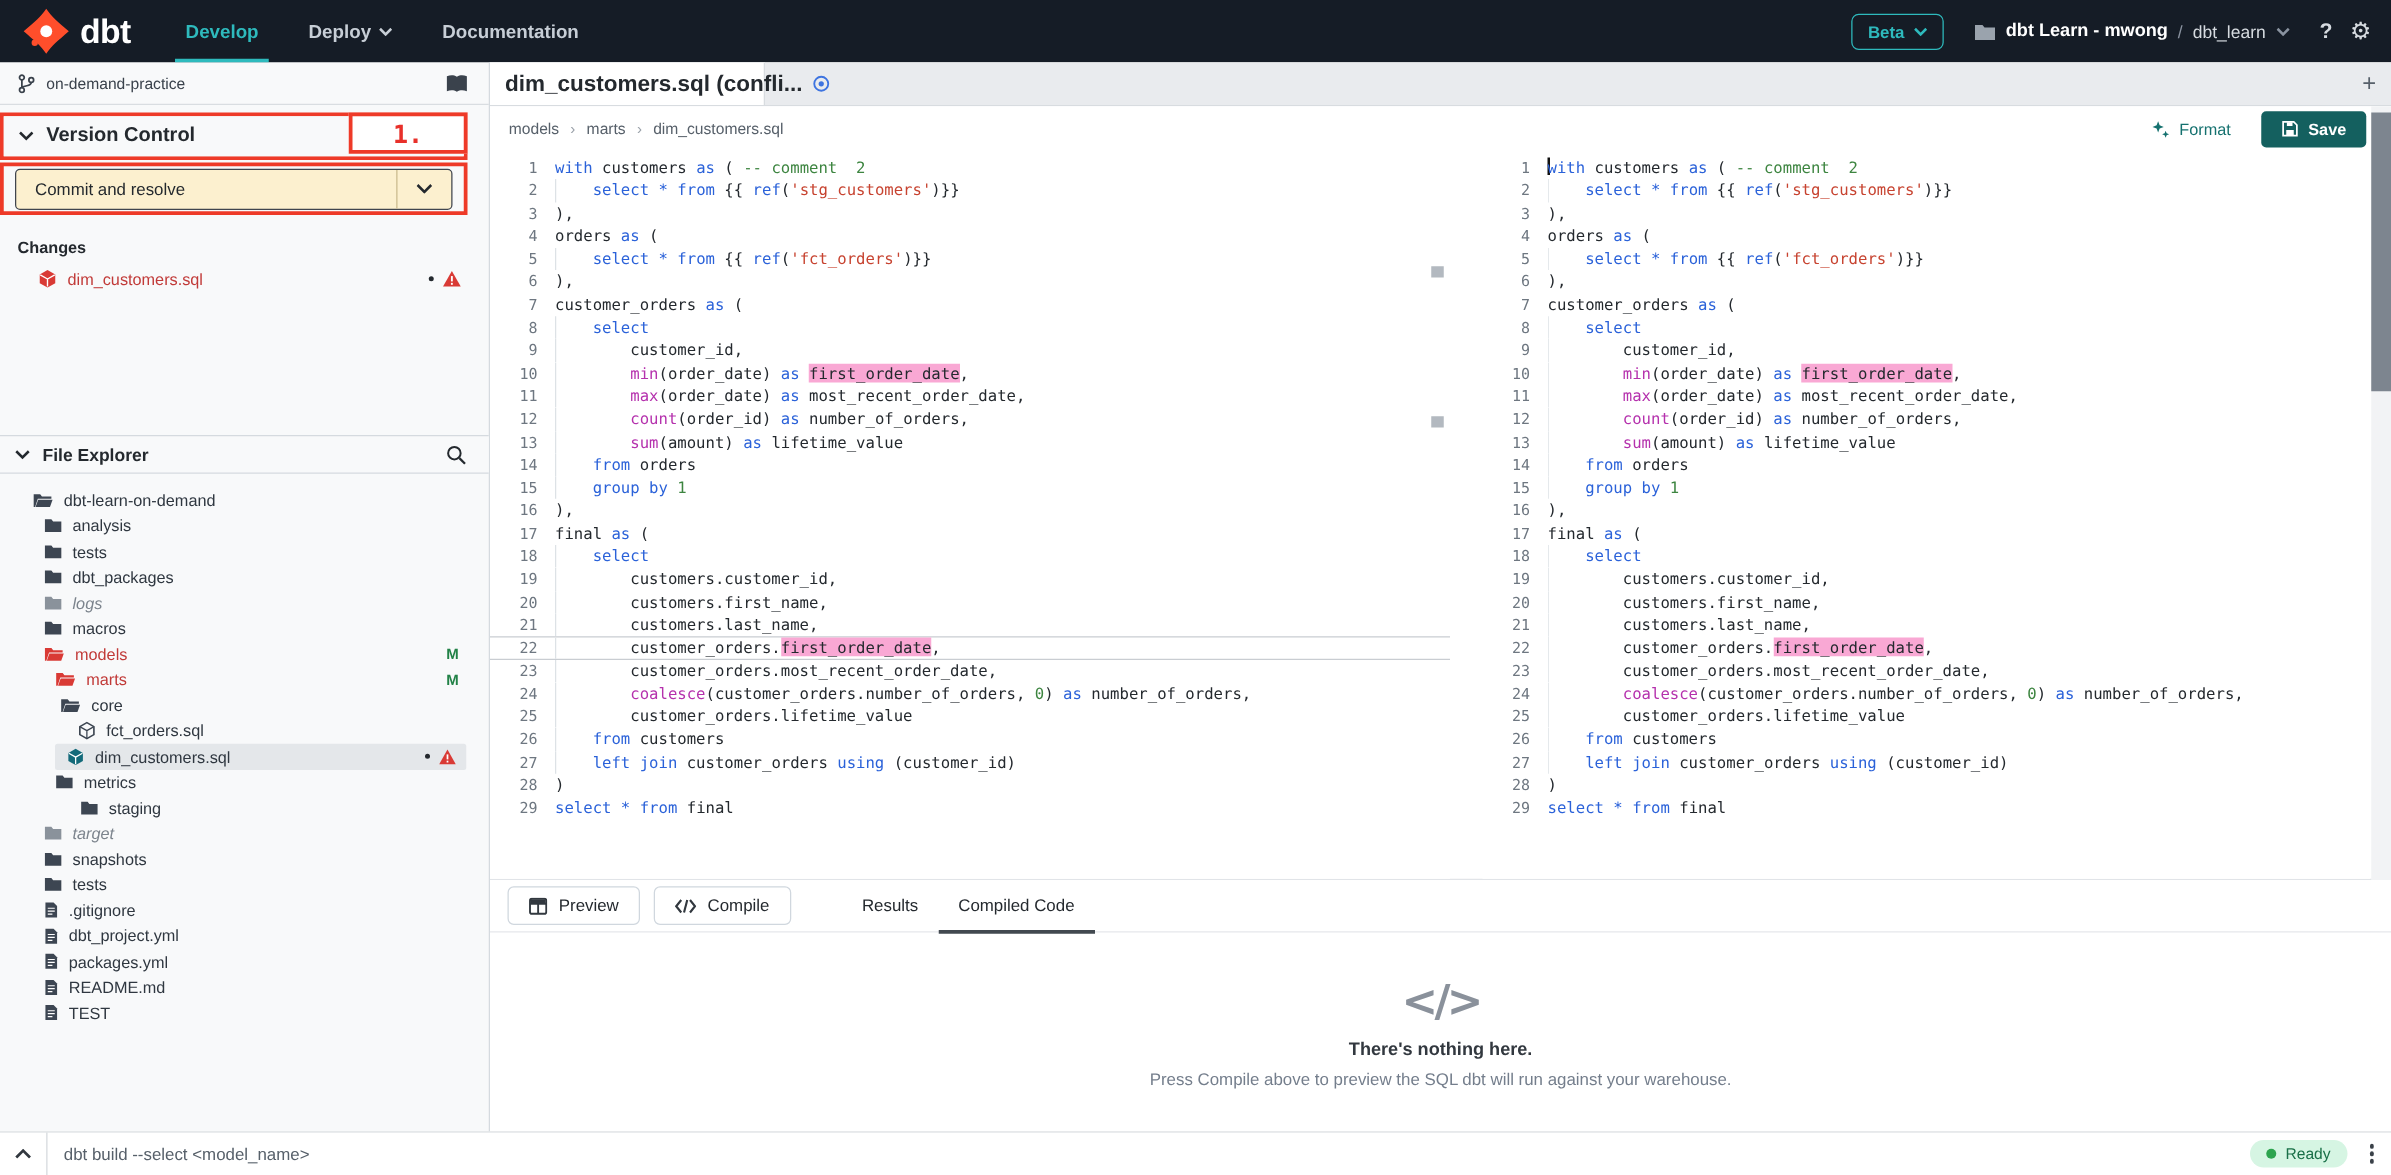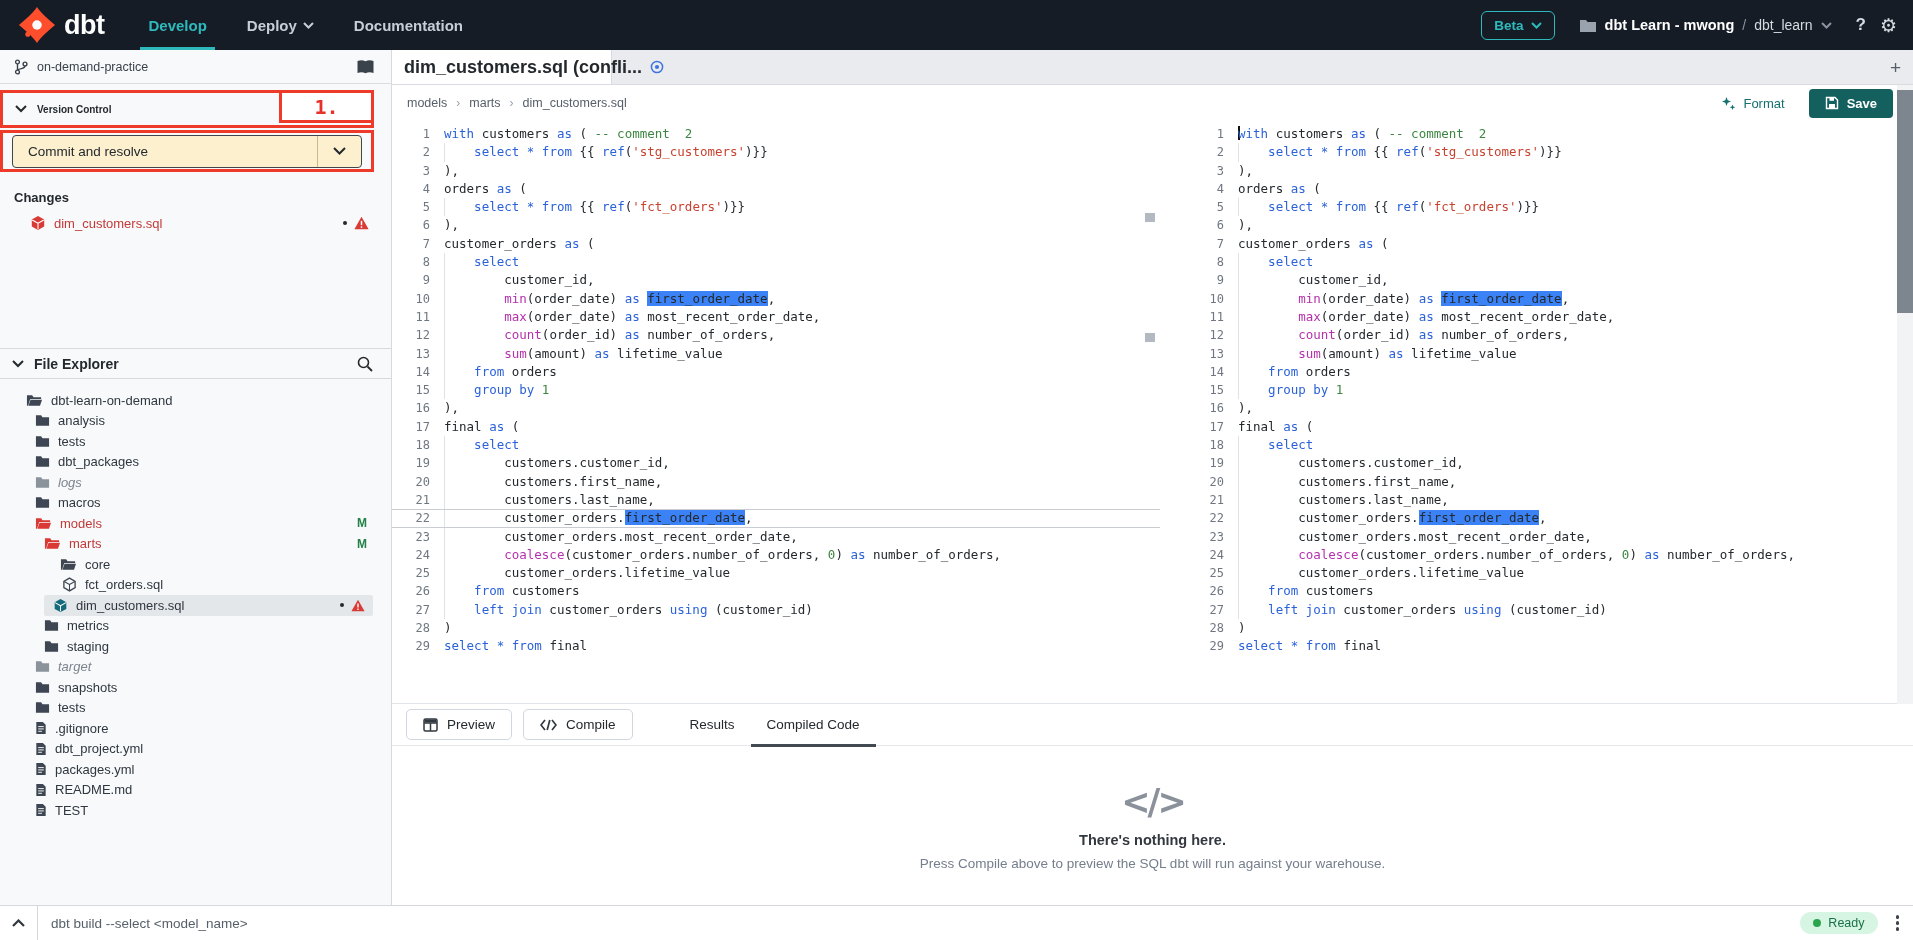--- a/index.html
+++ b/index.html
@@ -29,21 +29,21 @@
 
   
   .sidebar { width:392px; background:#f8f9fa; border-right:1px solid #d5dadf; position:relative; flex:none; }
   .branch-row { height:34px; display:flex; align-items:center; gap:9px; padding:0 16px 0 14px; border-bottom:1px solid #d9dde1; }
   .branch-name { font-size:12.5px; color:#3a424c; }
   .book-icon { margin-left:auto; cursor:pointer; }
 
   .ann-box { border:3px solid #ee3a28; }
   .vc-box { position:absolute; top:40px; left:0; width:374px; height:38px; }
   .vc-header { height:100%; display:flex; align-items:center; gap:10px; padding-left:12px; background:#f8f9fa; }
-  .vc-title { font-size:10px; font-weight:bold; color:#24292e; }
+  .vc-title { font-size:16px; font-weight:bold; color:#24292e; }
   .ann-label { position:absolute; right:-3px; top:-3px; width:95px; height:33px; background:#fff; border:3px solid #ee3a28;
                display:flex; align-items:center; justify-content:center;
                color:#e8302a; font-family:"DejaVu Sans Mono", monospace; font-weight:bold; font-size:20px; }
   .commit-box { position:absolute; top:80px; left:0; width:374px; height:42px; display:flex; align-items:center; }
   .commit-btn { margin-left:9px; width:350px; height:33px; background:#fcf0cf; border:1px solid #40454e; border-radius:4px;
                 display:flex; align-items:stretch; cursor:pointer; overflow:hidden; }
   .commit-label { flex:1; display:flex; align-items:center; padding-left:15px; font-size:13.5px; color:#24292e; }
   .commit-caret { width:44px; border-left:1px solid #c9b98d; display:flex; align-items:center; justify-content:center; }
 
   .changes-section { position:absolute; top:134px; left:0; right:0; }
@@ -86,21 +86,21 @@
   .pane-left { width:768px; }
   .pane-gap { width:26px; }
   .pane-right { width:710px; }
   .code-line { display:flex; height:18.3px; line-height:18.3px; font-family:"DejaVu Sans Mono", monospace; font-size:12.5px; }
   .code-line.current { border-top:1px solid #c9cdd2; border-bottom:1px solid #c9cdd2; height:18.3px; line-height:16.3px; }
   .ln { width:38px; text-align:right; margin-right:14px; color:#6e7781; font-size:12px; flex:none; }
   .lc { white-space:pre; position:relative; }
   .code-line.ind .lc { box-shadow: inset 1px 0 0 #dde2e6; }
   .tk-k { color:#2b62d9; } .tk-p { color:#24292e; } .tk-c { color:#3d8540; }
   .tk-n { color:#3d8540; } .tk-s { color:#c74330; } .tk-f { color:#b531ad; }
-  .tk-h { color:#24292e; background:#3b82f6; }
+  .tk-h { color:#24292e; background:#f9a8d4; }
   .cursor { display:inline-block; width:1.5px; height:14px; background:#111; vertical-align:-2px; margin-right:-1.5px; }
   .scroll-mark { position:absolute; right:5px; width:10px; height:9px; background:#b3b9c0; }
   .ruler { position:absolute; top:35px; right:0; width:16px; height:619px; background:#f2f3f5; z-index:5; }
   .ruler-thumb { margin-top:5px; height:223px; background:#7d858f; }
 
   .bottom-panel { height:202px; border-top:1px solid #e1e4e8; }
   .controls-row { height:42px; border-bottom:1px solid #e6e8eb; display:flex; align-items:center; padding-left:14px; }
   .io-btn { height:31px; background:#fff; border:1px solid #d0d7de; border-radius:5px; display:flex; align-items:center; gap:9px;
             padding:0 16px; font-size:13.5px; color:#24292e; cursor:pointer; font-family:inherit; margin-right:11px; }
   .result-tabs { display:flex; align-items:stretch; height:42px; margin-left:30px; }
@@ -319,21 +319,21 @@
             <svg width="17" height="13" viewBox="0 0 18 13">
               <path d="M1 1h5.5L8 3h8v2H4.5L2.2 12H1z" fill="#d93a35"></path>
               <path d="M4.8 5.8H17L14.8 12H2.6z" fill="#d93a35"></path>
             </svg>
           </span>
           <span>marts</span>
           <span class="row-right" style="padding-right: 24px;">
             <span class="tree-badge">M</span>
           </span>
         </div>
-        <div class="tree-row" style="padding-left: 60px;">
+        <div class="tree-row" style="padding-left: 48px;">
           <span>
             <svg width="17" height="13" viewBox="0 0 18 13">
               <path d="M1 1h5.5L8 3h8v2H4.5L2.2 12H1z" fill="#3d4652"></path>
               <path d="M4.8 5.8H17L14.8 12H2.6z" fill="#3d4652"></path>
             </svg>
           </span>
           <span>core</span>
         </div>
         <div class="tree-row" style="padding-left: 62px;">
           <span>
@@ -364,21 +364,21 @@
           </span>
         </div>
         <div class="tree-row" style="padding-left: 44px;">
           <span>
             <svg width="15" height="13" viewBox="0 0 16 13">
               <path d="M1 1h5.5L8 3h7v9H1z" fill="#3d4652"></path>
             </svg>
           </span>
           <span>metrics</span>
         </div>
-        <div class="tree-row" style="padding-left: 44px; text-align: center;">
+        <div class="tree-row" style="padding-left: 64px; text-align: center;">
           <span>
             <svg width="15" height="13" viewBox="0 0 16 13">
               <path d="M1 1h5.5L8 3h7v9H1z" fill="#3d4652"></path>
             </svg>
           </span>
           <span>staging</span>
         </div>
         <div class="tree-row muted" style="padding-left: 35px;">
           <span>
             <svg width="15" height="13" viewBox="0 0 16 13">

